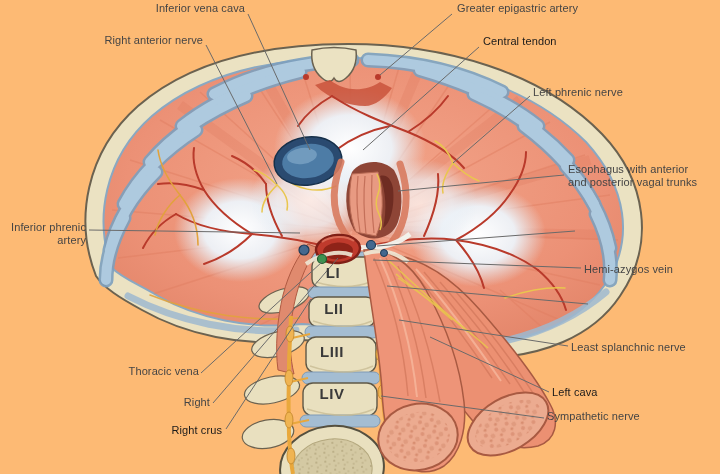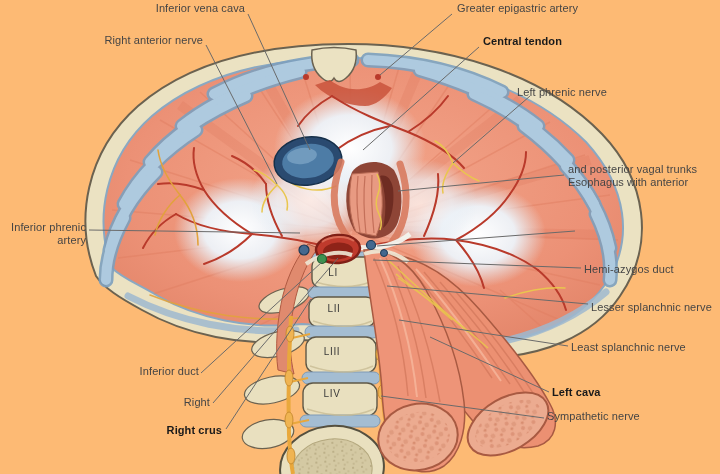--- a/index.html
+++ b/index.html
@@ -5,26 +5,26 @@
   html,body{margin:0;padding:0;background:#fff;}
   #figure{
     position:relative;width:720px;height:474px;background:#fdba74;overflow:hidden;
     font-family:"Liberation Sans","DejaVu Sans",sans-serif;
   }
   #art{position:absolute;left:0;top:0;}
   .lbl{
     position:absolute;white-space:nowrap;font-size:11px;line-height:13px;
     color:#454545;letter-spacing:.1px;
   }
-  .lbl.bold{font-weight:bold;color:#1a1a1a;}
+  .lbl.bold{font-weight:normal;color:#1a1a1a;}
   .lbl.r{text-align:right;}
   .lbl span{display:block;}
   .vlbl{
     position:absolute;transform:translate(-50%,-50%);
-    font-size:10px;font-weight:400;color:#3a3a3a;letter-spacing:.6px;
+    font-size:15px;font-weight:700;color:#3a3a3a;letter-spacing:.6px;
   }
 </style>
 </head>
 <body>
 
 <div id="figure">
 
 <svg id="art" width="720" height="474" viewBox="0 0 720 474">
   <defs>
     <radialGradient id="tendon" cx="0.5" cy="0.5" r="0.5">
@@ -324,33 +324,32 @@
     <line x1="226" y1="429" x2="311" y2="299"></line>
     <line x1="549" y1="392" x2="430" y2="337"></line>
     <line x1="544" y1="418" x2="381" y2="396"></line>
   </g>
 </svg>
 
 <div class="lbl r" style="right:475px;top:2px">Inferior vena cava</div>
 <div class="lbl r" style="right:517px;top:34px">Right anterior nerve</div>
 <div class="lbl" style="left:457px;top:2px">Greater epigastric artery</div>
 <div class="lbl bold" style="left:483px;top:35px">Central tendon</div>
-<div class="lbl" style="left:517px;top:86px">Left phrenic nerve</div>
+<div class="lbl" style="left:533px;top:86px">Left phrenic nerve</div>
 <div class="lbl" style="left:568px;top:163px">
+  <span>Esophagus with anterior</span>
   <span>and posterior vagal trunks</span>
-  <span>Esophagus with anterior</span>
 </div>
-<div class="lbl" style="left:584px;top:263px">Hemi-azygos duct</div>
-<div class="lbl" style="left:591px;top:301px">Lesser splanchnic nerve</div>
+<div class="lbl" style="left:584px;top:263px">Hemi-azygos vein</div>
 <div class="lbl r" style="right:634px;top:221px">
   <span>Inferior phrenic</span>
   <span>artery</span>
 </div>
 <div class="lbl" style="left:571px;top:341px">Least splanchnic nerve</div>
-<div class="lbl r" style="right:521px;top:365px">Inferior duct</div>
+<div class="lbl r" style="right:521px;top:365px">Thoracic vena</div>
 <div class="lbl r" style="right:510px;top:396px">Right</div>
 <div class="lbl bold r" style="right:498px;top:424px">Right crus</div>
 <div class="lbl bold" style="left:552px;top:386px">Left cava</div>
 <div class="lbl" style="left:547px;top:410px">Sympathetic nerve</div>
 
 <div class="vlbl" style="left:333px;top:272px">LI</div>
 <div class="vlbl" style="left:334px;top:308px">LII</div>
 <div class="vlbl" style="left:332px;top:351px">LIII</div>
 <div class="vlbl" style="left:332px;top:393px">LIV</div>
 

